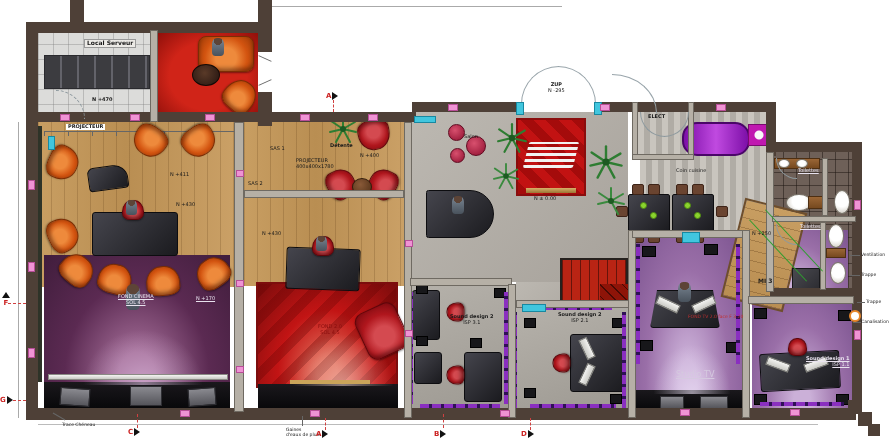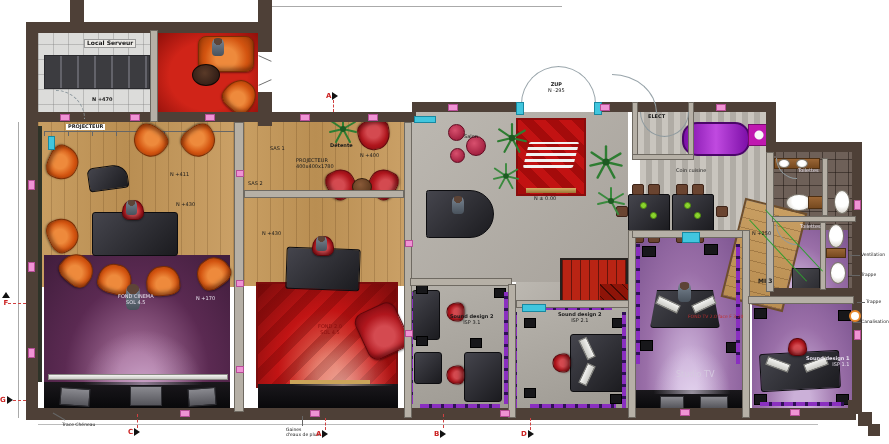--- a/index.html
+++ b/index.html
@@ -38,21 +38,21 @@
           background:radial-gradient(circle at 50% 16%,#5d4437 0 26%,rgba(0,0,0,0) 27%),linear-gradient(#7b8794,#49525c);}
   .pouf{position:absolute;border-radius:50%;background:radial-gradient(circle at 40% 35%,#d8506e,#8f1030);border:1px solid #600a20;z-index:4;}
   .dchair{position:absolute;width:10px;height:9px;background:#6a4430;border:1px solid #3e2418;border-radius:2px;z-index:4;}
   .apple{position:absolute;width:5px;height:5px;background:#8ad22e;border-radius:50%;border:1px solid #4e8a10;z-index:5;}
   .wc{position:absolute;background:radial-gradient(circle at 50% 42%,#ffffff 0 45%,#cfcac0 100%);border:1px solid #7d776d;border-radius:50%;z-index:4;}
   .woodc{position:absolute;background:linear-gradient(#9a6636,#76491f);border:1px solid #4e2f12;z-index:4;}
   .case{position:absolute;background:linear-gradient(#8a8a90,#55555b);border:1px solid #2e2e33;z-index:4;}
   .plant{position:absolute;z-index:5;}
   
   .label{position:absolute;font-size:5px;color:#1a1a1a;white-space:nowrap;z-index:8;line-height:1.15;}
-  .lt{color:#e8e2ee;} .rtx{color:#8a0d0d;} .bold{font-weight:bold;}
+  .lt{color:#e8e2ee;text-decoration:underline;} .rtx{color:#8a0d0d;} .bold{font-weight:bold;}
   .mk{position:absolute;display:flex;align-items:center;gap:1px;z-index:9;
       font-size:7px;font-weight:bold;color:#cc2222;}
   .tri{width:0;height:0;border-left:6px solid #111;border-top:4px solid transparent;border-bottom:4px solid transparent;}
   .triu{width:0;height:0;border-bottom:6px solid #111;border-left:4px solid transparent;border-right:4px solid transparent;}
   .pk{position:absolute;background:#ef93d4;border:1px solid #b74e97;z-index:7;}
   .cy{position:absolute;background:#41c6de;border:1px solid #1888a0;z-index:7;}
   .acou{position:absolute;background:repeating-linear-gradient(90deg,#8a2fc0 0 9px,#2f1056 9px 12px);z-index:5;}
   .acouv{position:absolute;background:repeating-linear-gradient(0deg,#8a2fc0 0 9px,#2f1056 9px 12px);z-index:5;}
   .rdash{position:absolute;border-left:1px dashed #d04040;z-index:8;}
   .hdash{position:absolute;border-top:1px dashed #d04040;z-index:8;}

